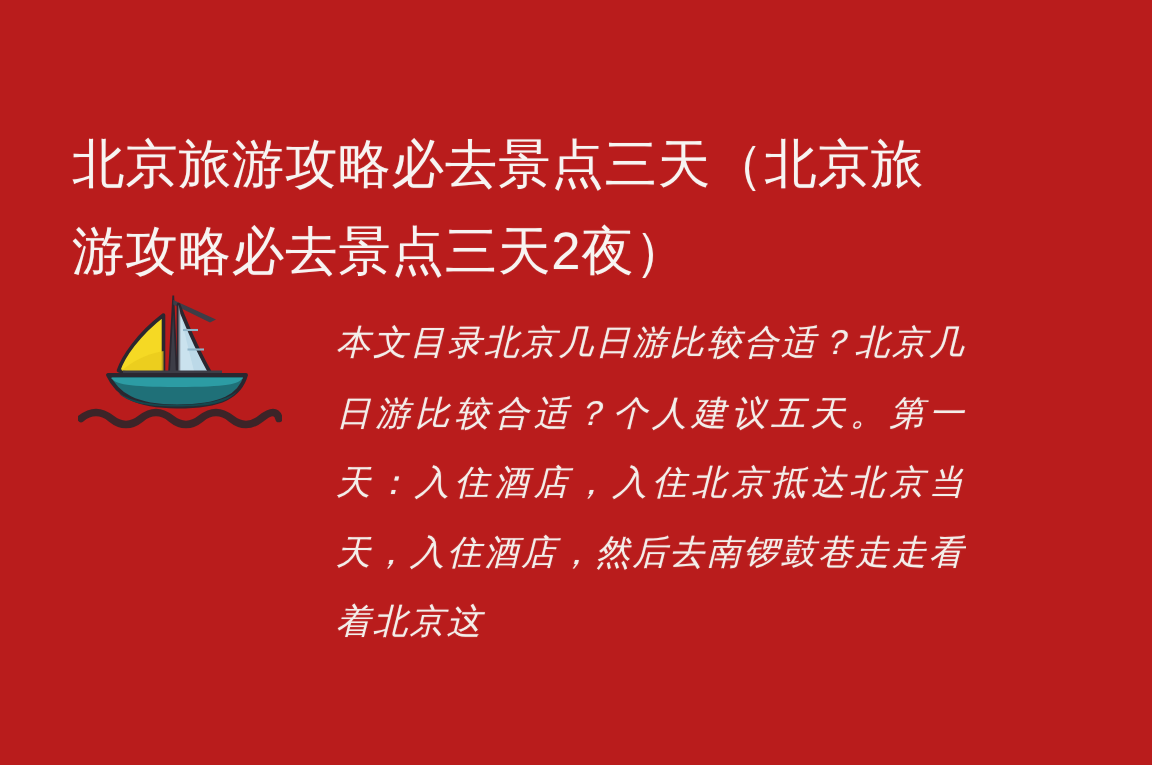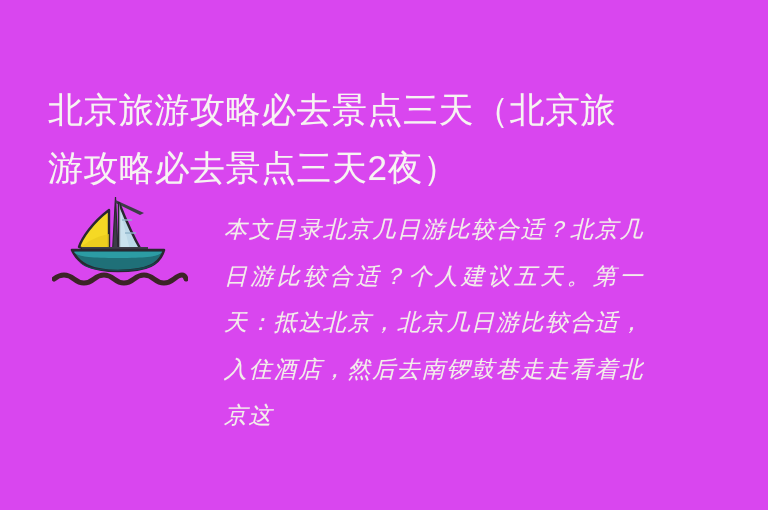--- a/index.html
+++ b/index.html
@@ -12,21 +12,21 @@
     height: 510px;
     background: #150a0e;
     overflow: hidden;
     font-family: "Liberation Sans", sans-serif;
     -webkit-font-smoothing: antialiased;
   }
   #article-card {
     position: relative;
     width: 768px;
     height: 510px;
-    background: #d946ef;
+    background: #b91c1c;
     box-sizing: border-box;
   }
   
   #article-title {
     position: absolute;
     left: 48px;
     top: 58px;
     width: 600px;
     font-family: "Liberation Sans", "DejaVu Sans", sans-serif;
     font-size: 35px;
@@ -96,15 +96,15 @@
       <path d="M30 57 L96 57 L96 60 L30 60 Z" fill="#3d3d47"></path>
 
       <path d="M20 60 L112 60 C108 74 96 81 66 81 C38 81 26 73 20 60 Z" fill="#1f7078" stroke="#2a2730" stroke-width="2.6" stroke-linejoin="round"></path>
       <path d="M22 62 L110 62 C107 66 100 68 66 68 C33 68 25 66 22 62 Z" fill="#2fa3ab" opacity="0.85"></path>
       <path d="M27 72 C36 78 50 80 66 80 C84 80 98 77 106 71 C99 79 88 81 66 81 C44 81 33 78 27 72 Z" fill="#14484f"></path>
 
       <path d="M2 89 Q12 81 22 89 T42 89 T62 89 T82 89 T102 89 T122 89 T134 89" fill="none" stroke="#3c2428" stroke-width="5" stroke-linecap="round"></path>
     </svg>
   </div>
 
-  <div id="article-body">本文目录北京几日游比较合适？北京几日游比较合适？个人建议五天。第一天：抵达北京，北京几日游比较合适，入住酒店，然后去南锣鼓巷走走看着北京这</div>
+  <div id="article-body">本文目录北京几日游比较合适？北京几日游比较合适？个人建议五天。第一天：入住酒店，入住北京抵达北京当天，入住酒店，然后去南锣鼓巷走走看着北京这</div>
 
 </div>
 
 </body></html>

